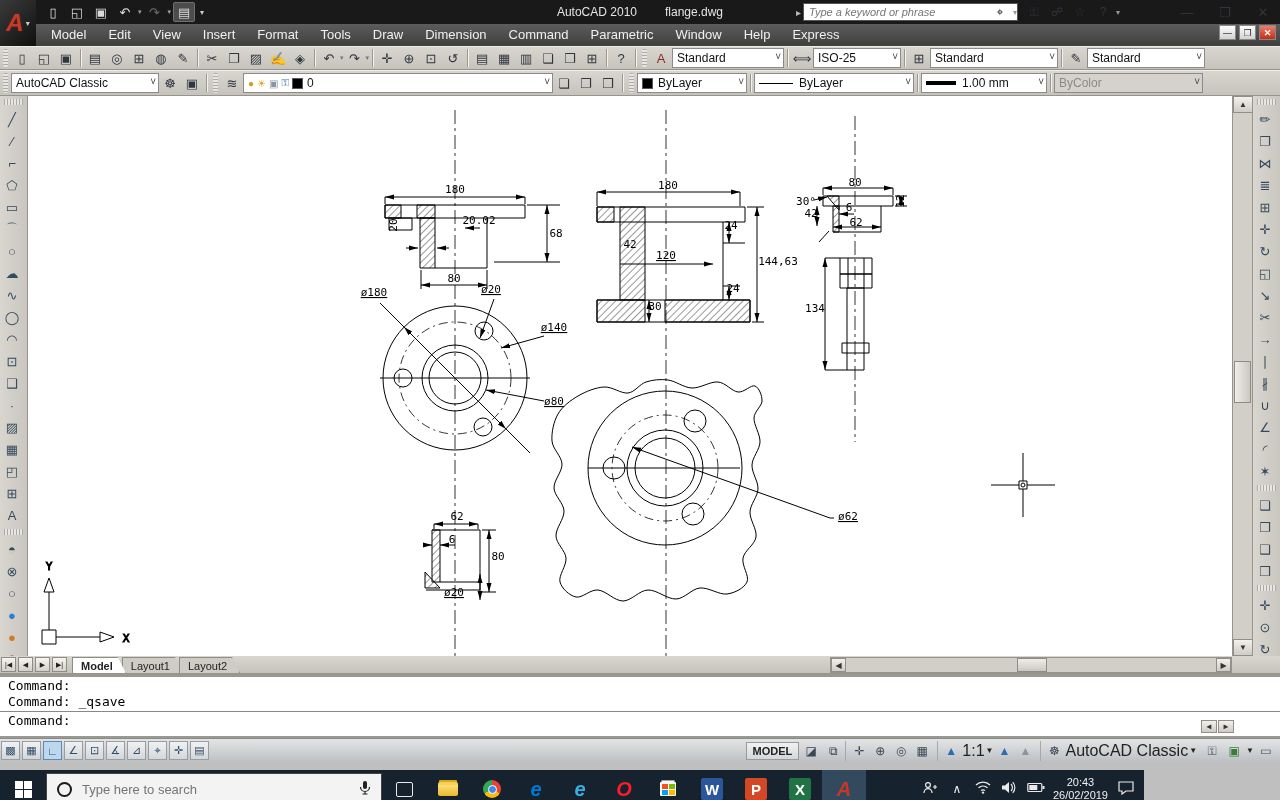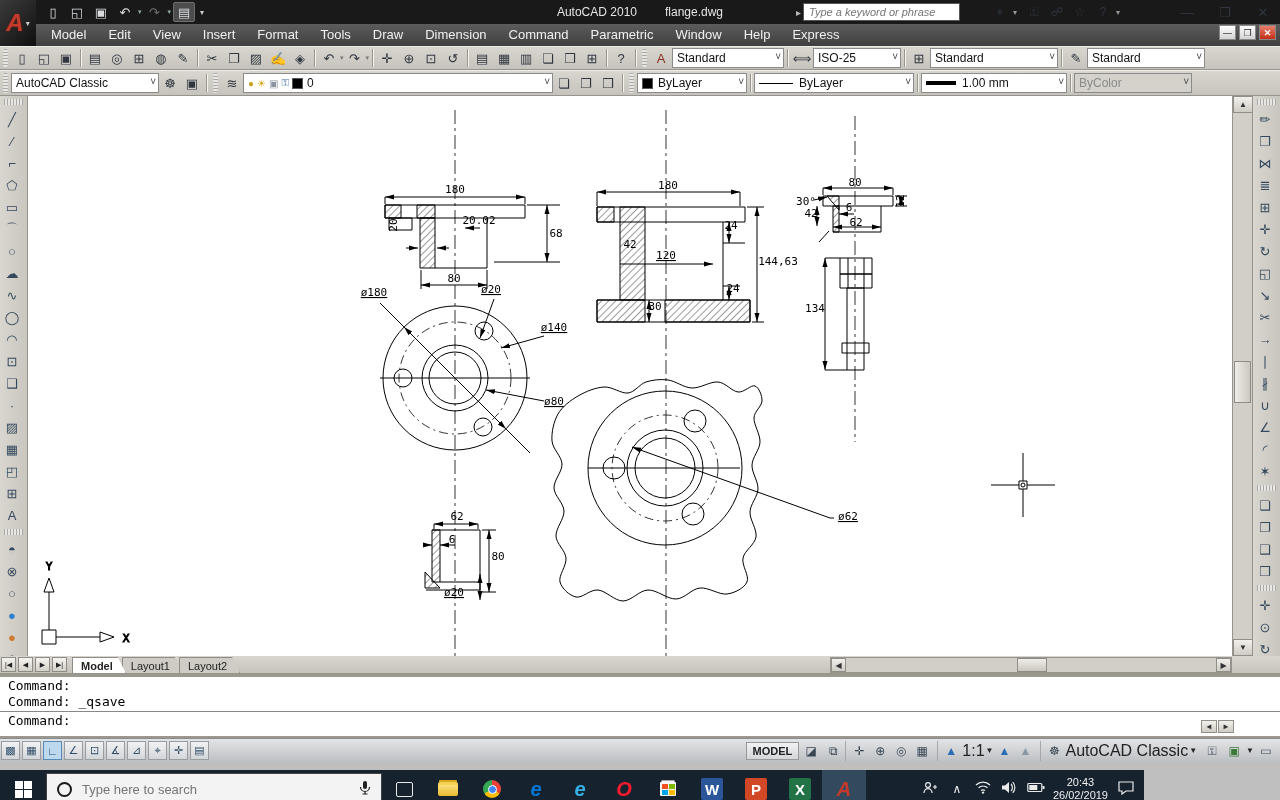--- a/index.html
+++ b/index.html
@@ -12,21 +12,21 @@
   #acad-logo { position:absolute; left:0; top:0; width:36px; height:46px; background:linear-gradient(135deg,#3a3a3a,#101010); z-index:20; display:flex; align-items:center; justify-content:center; }
   #acad-logo .a { font-size:24px; font-weight:bold; font-style:italic; color:#c43b2b; text-shadow:0 0 2px #7e1f12; }
   #acad-logo .dd { color:#ccc; font-size:8px; margin-left:2px; }
   #qat { position:absolute; left:42px; top:1px; height:22px; display:flex; align-items:center; gap:2px; }
   #qat .icn { width:22px; height:20px; color:#d8dbde; font-size:13px; display:flex; align-items:center; justify-content:center; border-radius:2px; }
   #qat .icn.dis { color:#6a6d70; }
   #qat .icn.lit { background:#4c4c4c; border:1px solid #6f6f6f; }
   #title-text { position:absolute; left:0; right:0; top:0; height:24px; display:flex; align-items:center; justify-content:center; gap:28px; color:#e4e4e4; font-size:12px; pointer-events:none; }
   #infocenter { position:absolute; left:796px; top:2px; height:20px; display:flex; align-items:center; }
   #infocenter .caret { color:#bbb; font-size:10px; margin-right:2px; }
-  #search-box { width:157px; height:18px; background:#fff; border:1px solid #555; display:flex; align-items:center; }
+  #search-box { width:215px; height:18px; background:#fff; border:1px solid #555; display:flex; align-items:center; }
   #search-box input { width:100%; border:none; outline:none; font-style:italic; color:#777; font-size:11px; padding:0 5px; font-family:"Liberation Sans",sans-serif; background:transparent; }
   #ic-icons { position:absolute; left:990px; top:2px; height:20px; display:flex; align-items:center; gap:3px; color:#d5d8da; }
   #ic-icons .icn { width:20px; height:18px; display:flex; align-items:center; justify-content:center; font-size:12px; }
   #ic-icons .dd { width:8px; font-size:8px; color:#999; }
   #win-controls { position:absolute; right:6px; top:0; height:24px; display:flex; align-items:center; gap:16px; color:#e8e8e8; font-size:12px; }
   #win-controls .icn { width:22px; text-align:center; }
 
   
   #menubar { position:absolute; left:0; top:24px; width:1280px; height:22px; background:linear-gradient(#5c5c5c,#3f3f3f); display:flex; align-items:center; padding-left:40px; }
   .menu-item { color:#f0f0f0; font-size:13px; padding:0 11px; height:22px; line-height:22px; }
@@ -275,27 +275,27 @@
         <span>ByLayer</span>
         <span class="combo-arr">˅</span>
       </div>
     <span class="tsep"></span>
     <div class="combo" style="width:160px">
         <span class="ltline"></span>
         <span>ByLayer</span>
         <span class="combo-arr">˅</span>
       </div>
     <span class="tsep"></span>
-    <div class="combo" style="width:146px">
+    <div class="combo" style="width:126px">
         <span class="lwline"></span>
         <span>1.00 mm</span>
         <span class="combo-arr">˅</span>
       </div>
     <span class="tsep"></span>
-    <div class="combo disabled" style="width:118px">
+    <div class="combo disabled" style="width:149px">
         <span>ByColor</span>
         <span class="combo-arr">˅</span>
       </div>
   </div>
 
   <div id="main">
     <div id="left-toolbar" class="vtoolbar">
         <div class="vgrip"></div>
         <span class="vicn">╱</span>
         <span class="vicn">∕</span>

